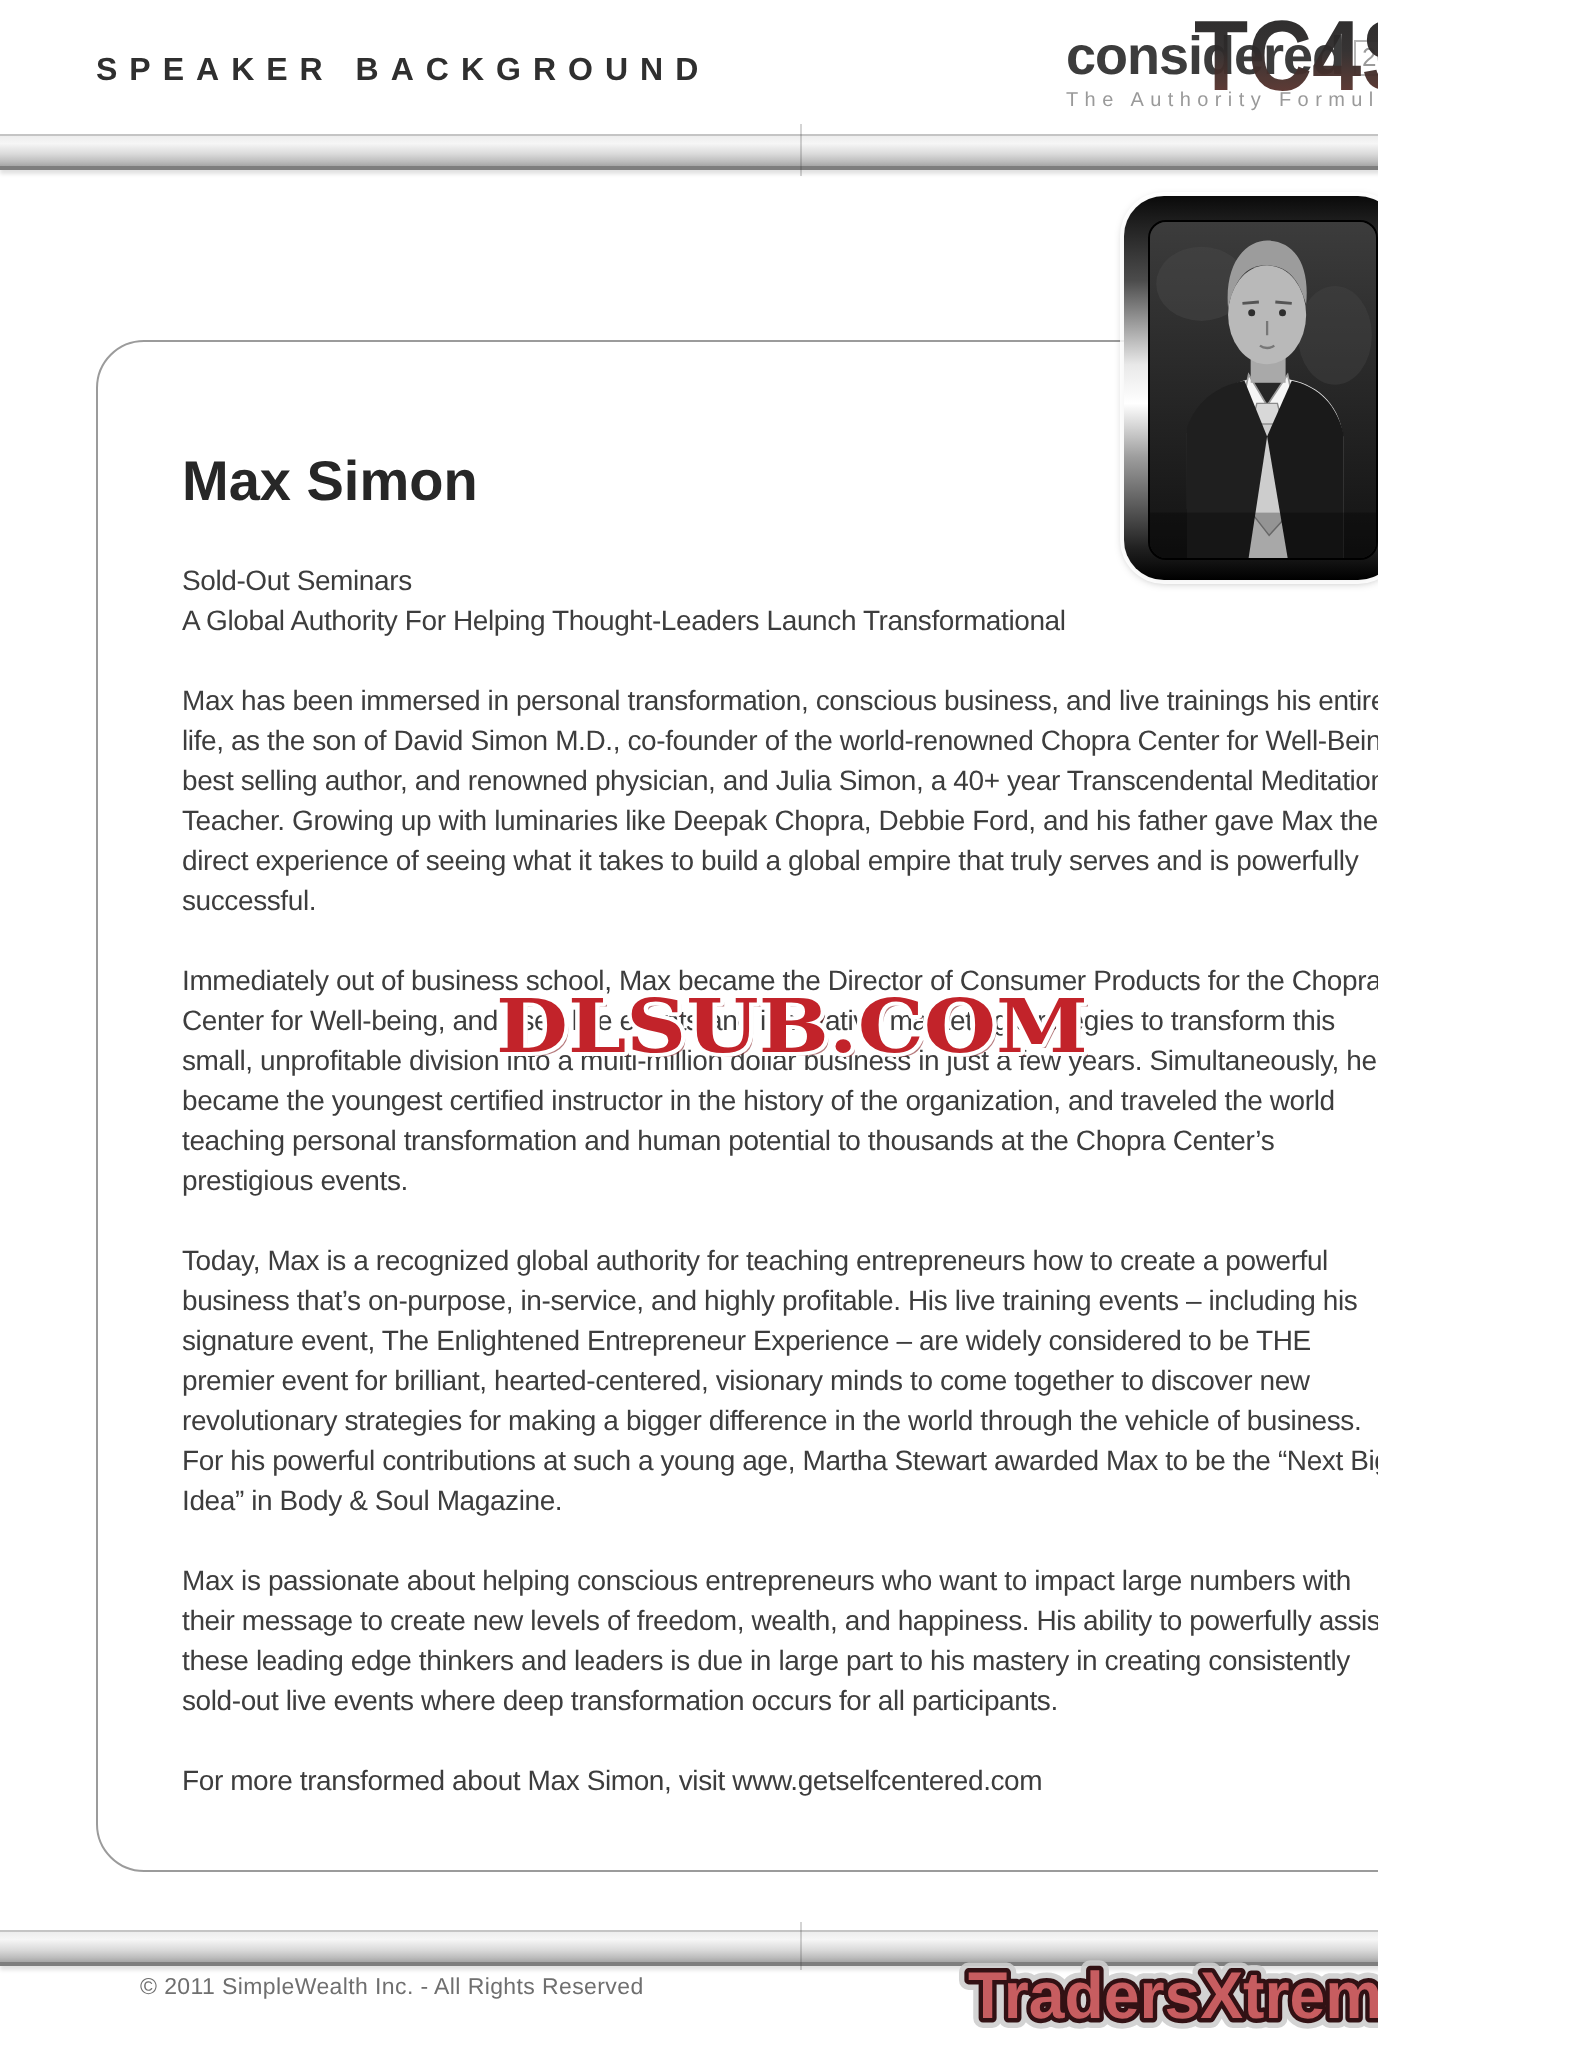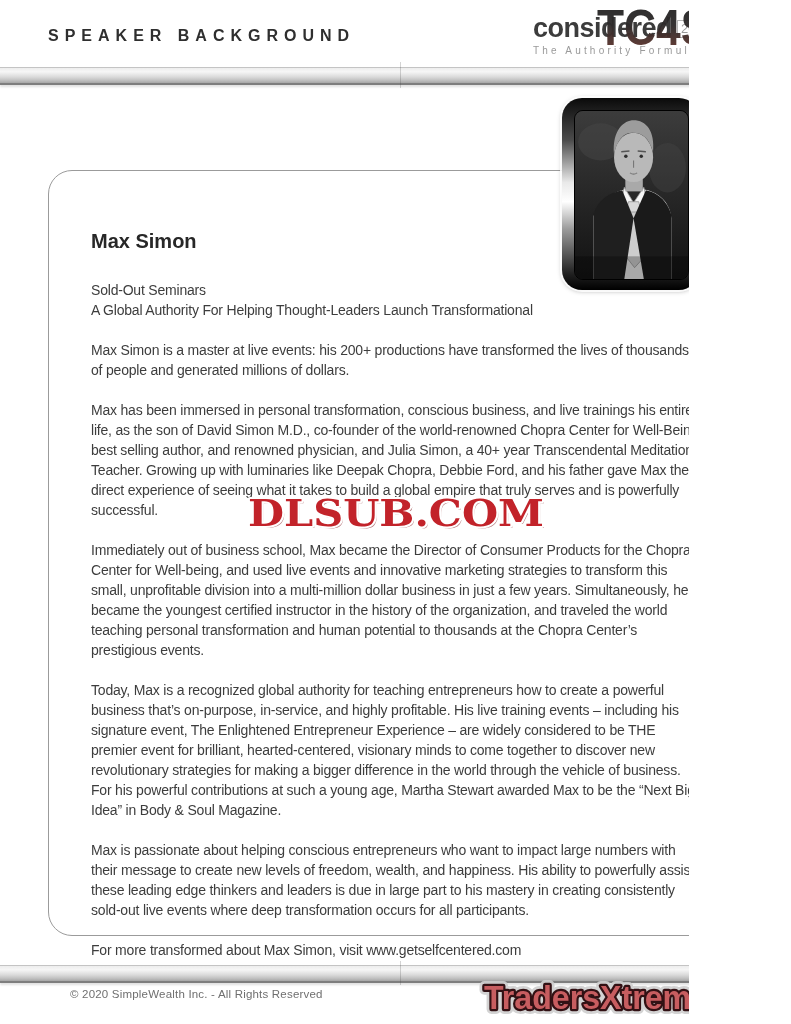--- a/index.html
+++ b/index.html
@@ -17,21 +17,21 @@
   
   .metal-bar{position:absolute;left:0;width:791px;height:15px;
     background:linear-gradient(180deg,#ededed 0%,#f6f6f6 25%,#dadada 60%,#bdbdbd 85%,#a6a6a6 100%);
     border-top:1px solid #c4c4c4;border-bottom:2px solid #7e7e7e;
     box-shadow:0 2px 2px rgba(0,0,0,0.12);}
   .seam{position:absolute;left:400px;width:1px;background:rgba(60,60,60,0.22);z-index:2;}
   
   .card{position:absolute;left:48px;top:170px;width:697px;height:764px;background:#fff;
         border:1px solid #9b9b9b;border-radius:24px;z-index:1;}
   .content{position:absolute;left:91px;top:226px;width:611px;z-index:2;color:#3d3d3d;}
-  .content h1{margin:0 0 24px 0;font-size:20px;line-height:30px;font-weight:bold;color:#272727;}
+  .content h1{margin:0 0 24px 0;font-size:28px;line-height:30px;font-weight:bold;color:#272727;}
   .subtitle{margin:0 0 20px 0;}
   .subtitle div{font-size:14px;line-height:20px;letter-spacing:-0.2px;}
   .content p{margin:0 0 20px 0;font-size:14px;line-height:20px;letter-spacing:-0.2px;}
   .more-info{margin-top:6px !important;}
   
   .photo-frame{position:absolute;left:562px;top:98px;width:137px;height:192px;border-radius:20px;
     padding:12px;box-sizing:border-box;z-index:3;
     background:linear-gradient(180deg,#0a0a0a 0%,#4c4c4c 22%,#e9e9e9 44%,#ffffff 54%,#9d9d9d 68%,#1f1f1f 92%,#000 100%);
     box-shadow:0 0 0 2px rgba(255,255,255,0.85), 0 1px 5px rgba(0,0,0,0.35);}
   .photo-inner{width:100%;height:100%;border-radius:9px;overflow:hidden;background:#191919;
@@ -99,32 +99,31 @@
       </svg>
     </div>
   </div>
 
   <div class="content">
     <h1>Max Simon</h1>
     <div class="subtitle">
       <div>Sold-Out Seminars</div>
       <div>A Global Authority For Helping Thought-Leaders Launch Transformational</div>
     </div>
-    <p>Max Simon is a master at live events: his 200+ productions have transformed the lives of thousands of people and generated millions of dollars.</p>
     <p>Max has been immersed in personal transformation, conscious business, and live trainings his entire life, as the son of David Simon M.D., co-founder of the world-renowned Chopra Center for Well-Being, best selling author, and renowned physician, and Julia Simon, a 40+ year Transcendental Meditation Teacher. Growing up with luminaries like Deepak Chopra, Debbie Ford, and his father gave Max the direct experience of seeing what it takes to build a global empire that truly serves and is powerfully successful.</p>
     <p>Immediately out of business school, Max became the Director of Consumer Products for the Chopra Center for Well-being, and used live events and innovative marketing strategies to transform this small, unprofitable division into a multi-million dollar business in just a few years. Simultaneously, he became the youngest certified instructor in the history of the organization, and traveled the world teaching personal transformation and human potential to thousands at the Chopra Center’s prestigious events.</p>
     <p>Today, Max is a recognized global authority for teaching entrepreneurs how to create a powerful business that’s on-purpose, in-service, and highly profitable. His live training events – including his signature event, The Enlightened Entrepreneur Experience – are widely considered to be THE premier event for brilliant, hearted-centered, visionary minds to come together to discover new revolutionary strategies for making a bigger difference in the world through the vehicle of business. For his powerful contributions at such a young age, Martha Stewart awarded Max to be the “Next Big Idea” in Body &amp; Soul Magazine.</p>
     <p>Max is passionate about helping conscious entrepreneurs who want to impact large numbers with their message to create new levels of freedom, wealth, and happiness. His ability to powerfully assist these leading edge thinkers and leaders is due in large part to his mastery in creating consistently sold-out live events where deep transformation occurs for all participants.</p>
     <p class="more-info">For more transformed about Max Simon, visit www.getselfcentered.com</p>
   </div>
 
   <div class="metal-bar" style="top:965px;"></div>
   <div class="seam" style="top:961px;height:24px;"></div>
 
-  <div class="copyright">© 2020 SimpleWealth Inc. - All Rights Reserved</div>
+  <div class="copyright">© 2011 SimpleWealth Inc. - All Rights Reserved</div>
 
   <svg class="wm" style="left:595px;top:0;" width="196" height="56">
     <defs>
       <linearGradient id="tcG" x1="0" y1="0" x2="0" y2="1">
         <stop offset="0" stop-color="#242424"></stop>
         <stop offset="0.45" stop-color="#2e2b2b"></stop>
         <stop offset="1" stop-color="#6e382f"></stop>
       </linearGradient>
     </defs>
     <text x="98" y="45" text-anchor="middle" font-family="'Liberation Sans',sans-serif" font-weight="bold" font-size="50" textLength="192" lengthAdjust="spacingAndGlyphs" fill="url(#tcG)" opacity="0.96">TC4S.net</text>

